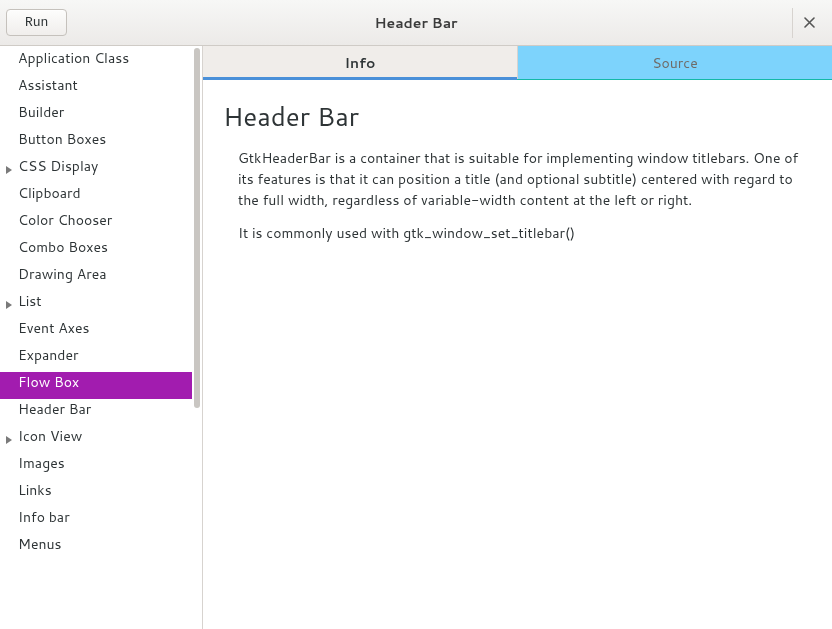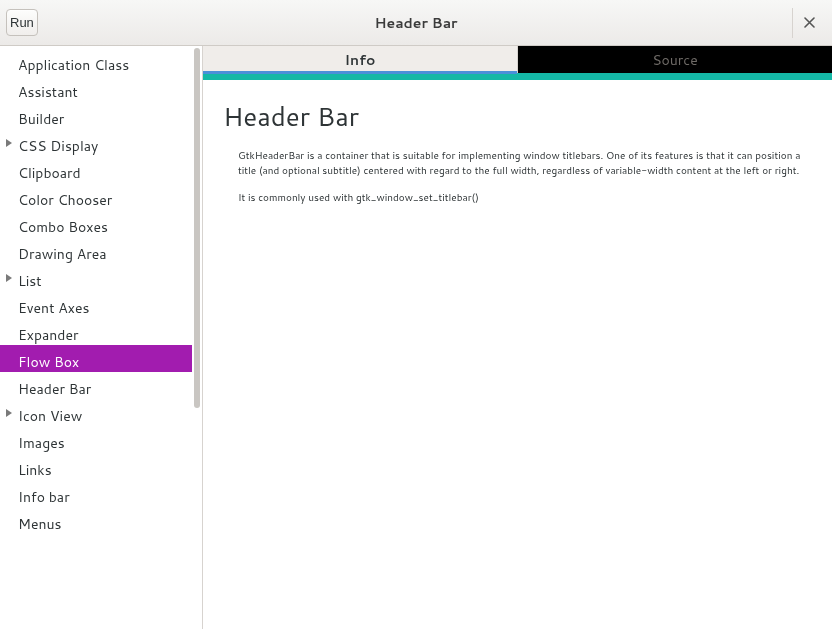--- a/index.html
+++ b/index.html
@@ -33,25 +33,26 @@
     font-size: 14px;
     color: #3b3b3b;
     pointer-events: none;
   }
   .hb-left { display: flex; align-items: center; }
   .hb-right { margin-left: auto; display: flex; align-items: center; }
   .btn {
     background: linear-gradient(to bottom, #fdfdfc, #f0eeec);
     border: 1px solid #c5c1bc;
     border-radius: 4px;
-    padding: 5px 3px;
+    padding: 5px 18px;
     font-size: 13px;
     color: #2e3436;
     cursor: pointer;
     box-shadow: 0 1px 0 rgba(255,255,255,0.6) inset;
+    font-family: Liberation Mono, monospace;
   }
   .close-btn {
     width: 34px; height: 30px;
     display: flex; align-items: center; justify-content: center;
     border-left: 1px solid #d7d3cf;
     margin-left: 6px;
     cursor: pointer;
     color: #555;
     font-size: 15px;
     background: transparent;
@@ -79,21 +80,21 @@
     position: relative;
   }
   .sb-thumb {
     position: absolute;
     left: 2px; right: 2px;
     top: 2px; height: 360px;
     background: #c9c6c2;
     border-radius: 3px;
   }
   .row {
-    display: flex; align-items: flex-end;
+    display: flex; align-items: flex-start;
     height: 27px;
     padding-left: 18px;
     font-size: 14px;
     color: #2e3436;
     cursor: pointer;
     position: relative;
     white-space: nowrap;
   }
   .row .exp {
     position: absolute;
@@ -107,22 +108,22 @@
     color: #fff;
   }
   
   .content {
     flex: 1 1 auto;
     display: flex; flex-direction: column;
     min-width: 0;
   }
   .tabbar {
     height: 34px;
-    background: #000000;
-    border-bottom: 7px solid #14b8a6;
+    background: #7dd3fc;
+    border-bottom: 1px solid #14b8a6;
     display: flex;
     text-align: center;
   }
   .tab {
     flex: 1 1 0;
     display: flex; align-items: center; justify-content: center;
     font-size: 14px;
     color: #6f6b67;
     cursor: pointer;
     border-right: 1px solid #d7d3cf;
@@ -146,21 +147,21 @@
     overflow: auto;
   }
   .page h1 {
     margin: 0 0 14px 0;
     font-size: 26px;
     font-weight: 400;
     color: #2e3436;
   }
   .page p {
     margin: 0 0 12px 15px;
-    font-size: 10px;
+    font-size: 14px;
     line-height: 1.5;
     color: #2e3436;
     max-width: 590px;
   }
   svg.tri { width: 8px; height: 8px; }
 </style>
 </head>
 <body>
 
 <div class="window">
@@ -188,20 +189,23 @@
           <div class="row">
             <span>Application Class</span>
           </div>
           <div class="row">
             <span>Assistant</span>
           </div>
           <div class="row">
             <span>Builder</span>
           </div>
           <div class="row">
+            <span>Button Boxes</span>
+          </div>
+          <div class="row">
             <span class="exp">
               <svg class="tri" viewBox="0 0 8 8">
                 <path d="M1 0 L7 4 L1 8 Z" fill="currentColor"></path>
               </svg>
             </span>
             <span>CSS Display</span>
           </div>
           <div class="row">
             <span>Clipboard</span>
           </div>

